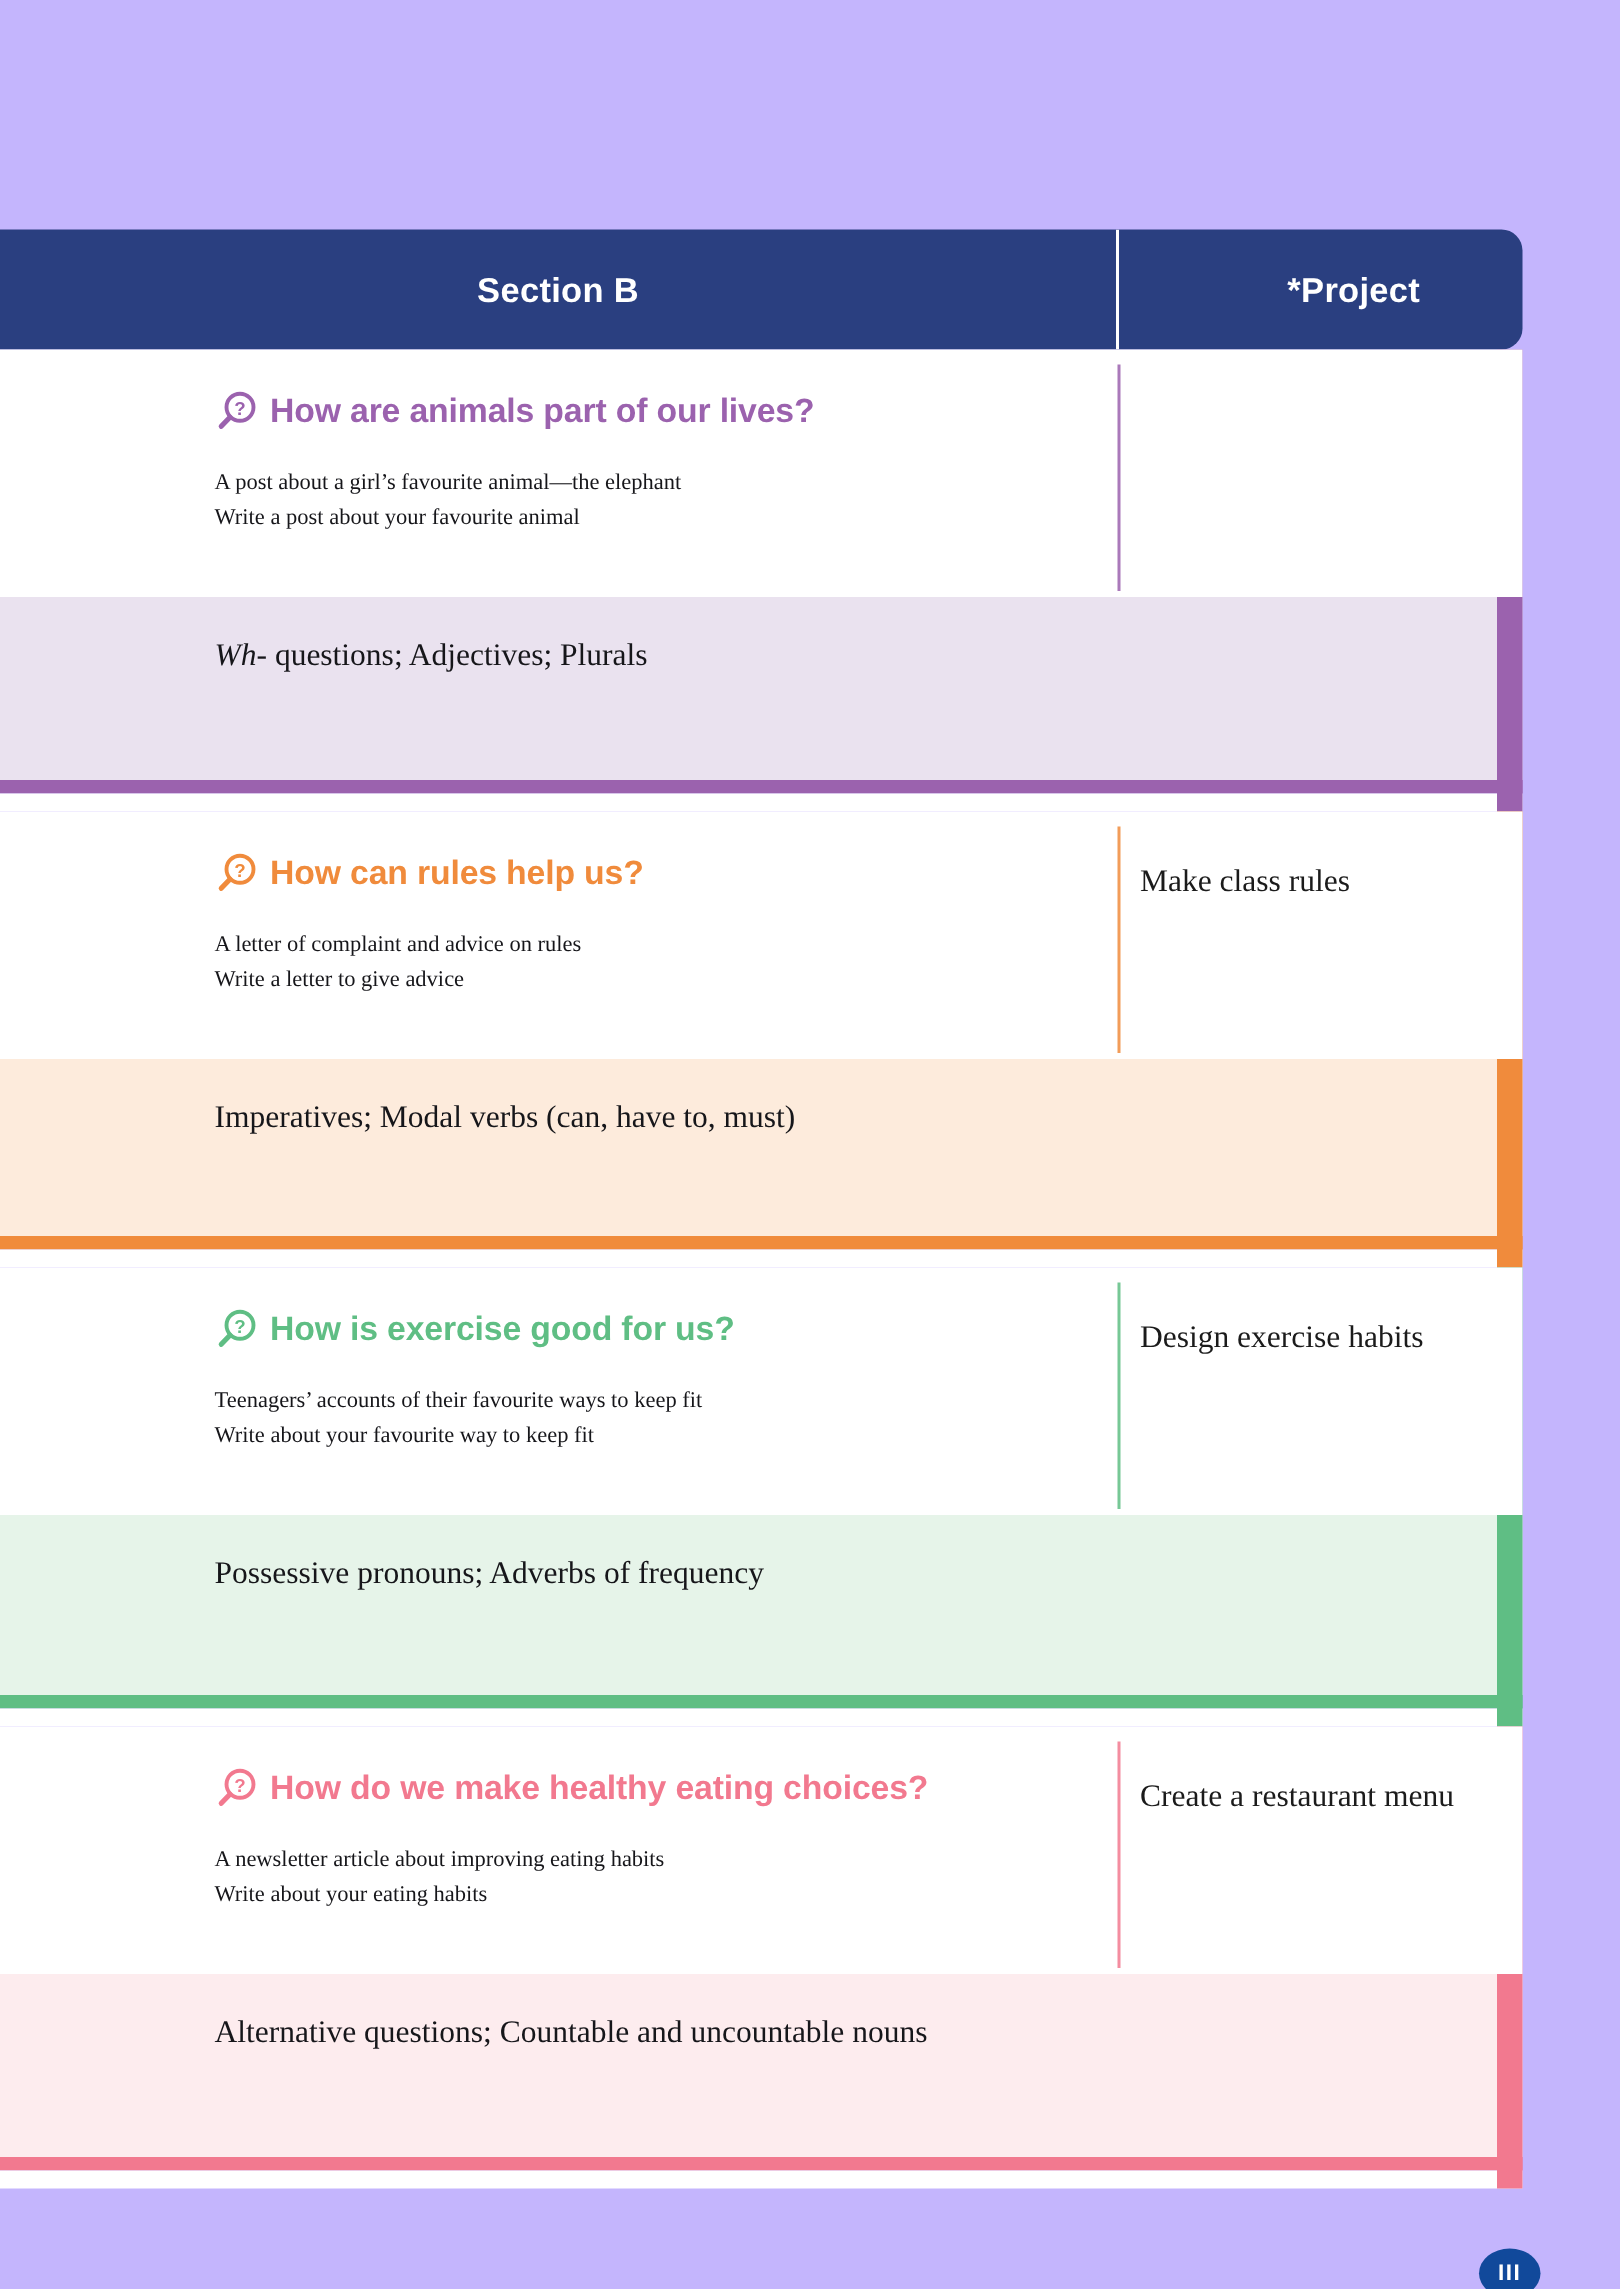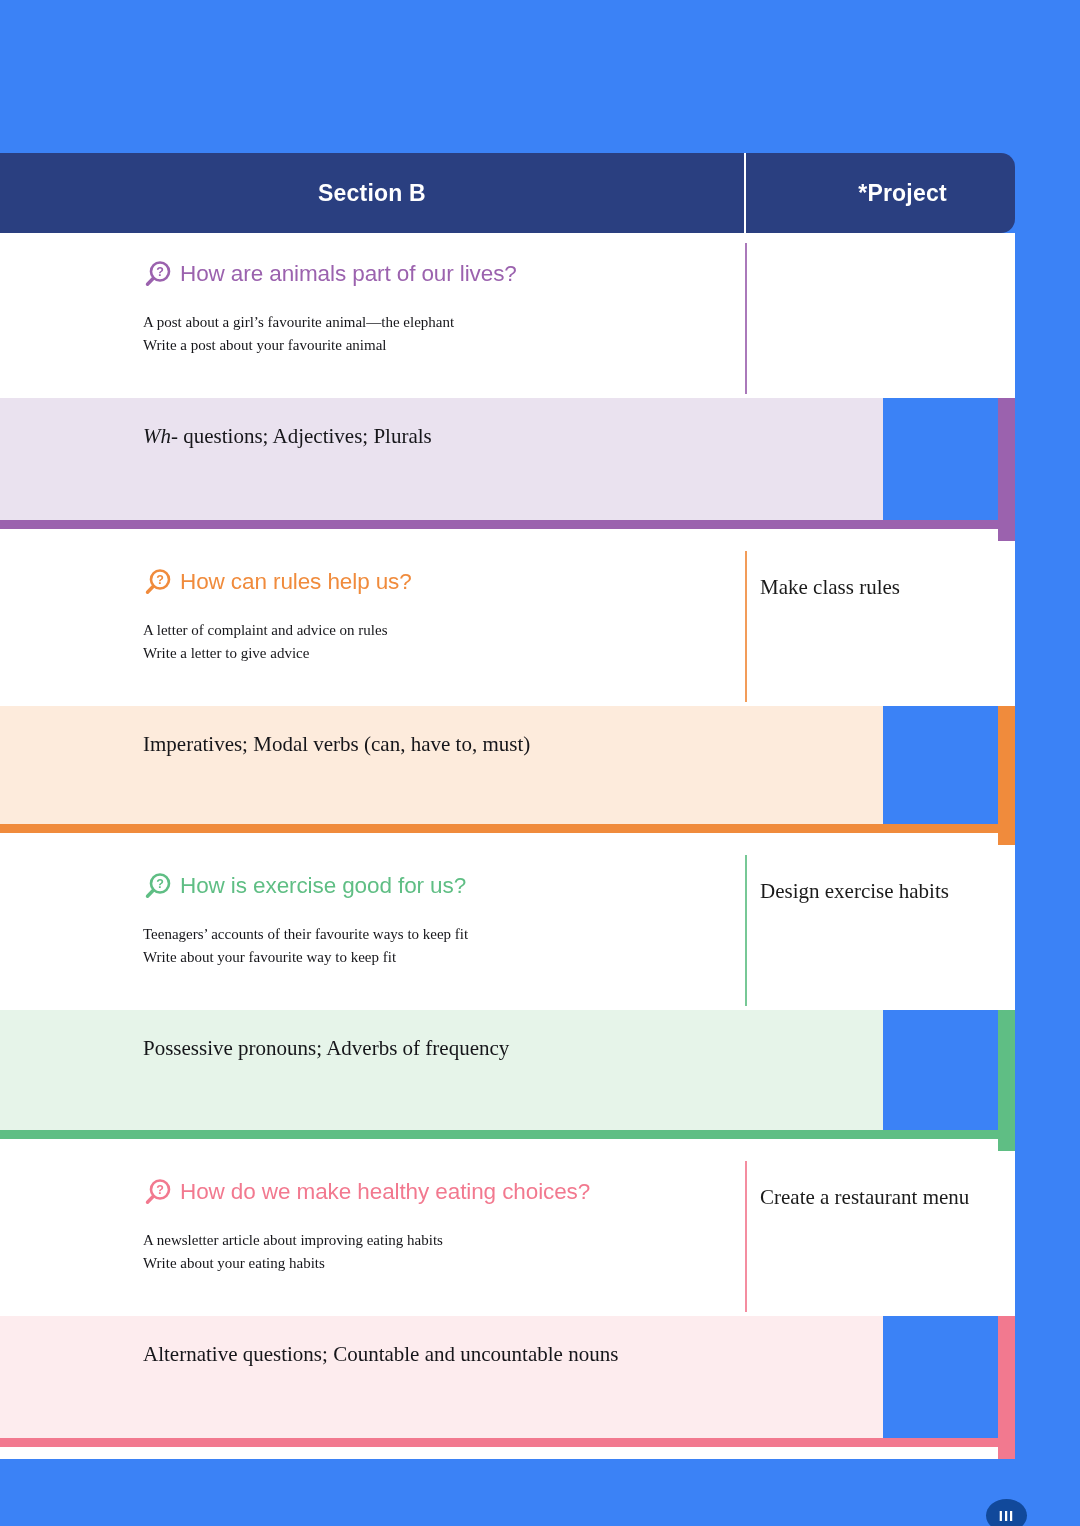--- a/index.html
+++ b/index.html
@@ -7,21 +7,21 @@
     width: 1080px;
     height: 1526px;
     background: #ffffff;
     font-family: "Liberation Serif", serif;
     overflow: hidden;
   }
   .page {
     position: relative;
     width: 1080px;
     height: 1526px;
-    background: #3b82f6;
+    background: #c4b5fd;
   }
 
   
   .table {
     position: absolute;
     left: 0;
     top: 153px;
     width: 1015px;
   }
 
@@ -78,35 +78,35 @@
 
   .q-line {
     display: flex;
     align-items: center;
     gap: 7px;
     margin-bottom: 22px;
   }
   .q-icon { flex: 0 0 auto; display: block; }
   .q-text {
     font-family: "Liberation Sans", sans-serif;
-    font-weight: normal;
+    font-weight: bold;
     font-size: 22.5px;
     letter-spacing: -0.1px;
   }
 
   .rw {
     font-size: 15px;
     line-height: 1.56;
     color: #16161a;
   }
   .rw .lab { font-weight: bold; }
 
   
   .gram {
-    width: 883px;
+    width: 1015px;
     padding: 26px 30px 30px 143px;
     font-size: 21px;
     color: #16161a;
   }
   .gram .lab { font-weight: bold; }
   .gram .it { font-style: italic; }
 
   
   .accent-right {
     position: absolute;

